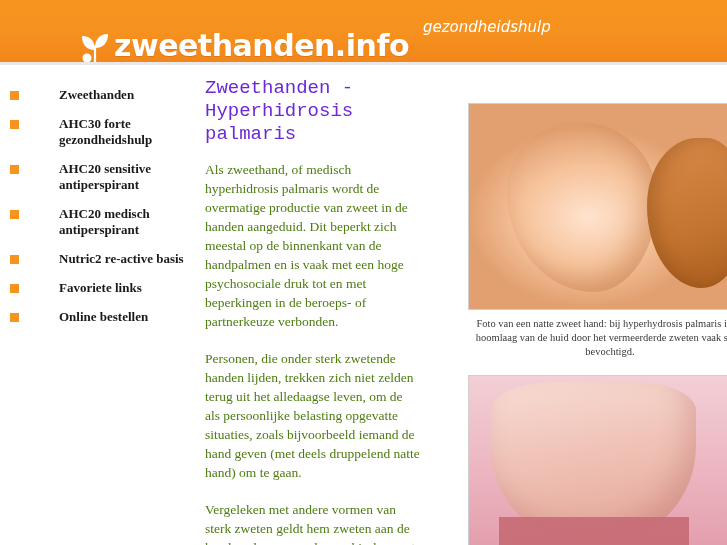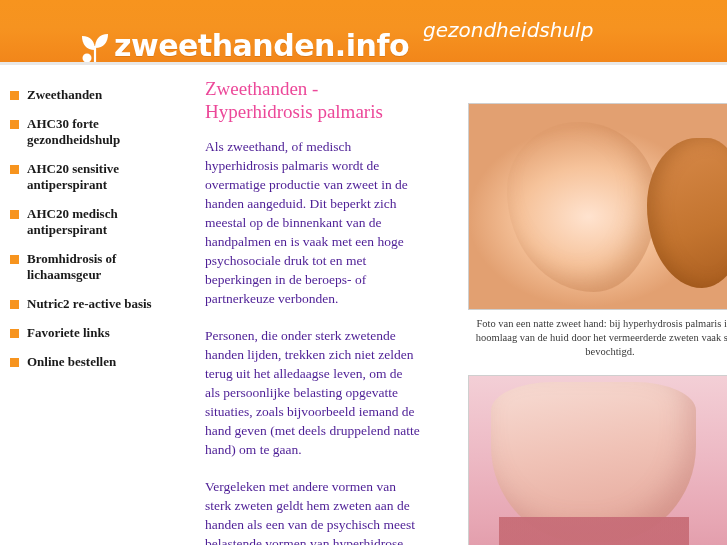--- a/index.html
+++ b/index.html
@@ -53,21 +53,21 @@
     letter-spacing: -0.5px;
     line-height: 44px;
     text-shadow: 0 1px 0 rgba(180,90,10,0.35);
   }
   .tagline {
     position: absolute;
     left: 345px;
     top: 18px;
     font-family: "DejaVu Sans", sans-serif;
     font-style: italic;
-    font-size: 20px;
+    font-size: 15px;
     color: #ffffff;
   }
   .header-bottom-line {
     height: 3px;
     background: #e8e8e8;
   }
 
   
   .content {
     position: relative;
@@ -81,20 +81,21 @@
     top: 0;
     width: 190px;
     padding-top: 22px;
   }
   .nav-item {
     display: flex;
     align-items: flex-start;
     padding: 0 0 0 10px;
     margin-bottom: 13px;
     cursor: pointer;
+    gap: 32px;
   }
   .nav-bullet {
     width: 9px;
     height: 9px;
     background: #f7941e;
     margin-top: 4px;
     margin-right: 8px;
     flex: 0 0 auto;
   }
   .nav-label {
@@ -108,31 +109,31 @@
   
   .main {
     position: absolute;
     left: 205px;
     top: 0;
     width: 215px;
     padding-top: 12px;
   }
   .main h1 {
     margin: 0 0 14px 0;
-    font-family: Liberation Serif, serif;
+    font-family: Liberation Mono, monospace;
     font-size: 19px;
     font-weight: normal;
-    color: #ec4899;
+    color: #6d28d9;
     line-height: 23px;
   }
   .main p {
     margin: 0 0 18px 0;
     font-family: "Liberation Serif", serif;
     font-size: 13.5px;
-    color: #4c1d95;
+    color: #4d7c0f;
     line-height: 19px;
     text-align: left;
   }
 
   
   .figures {
     position: absolute;
     left: 428px;
     top: 22px;
     width: 286px;
@@ -242,24 +243,20 @@
       <div class="nav-item">
         <span class="nav-bullet"></span>
         <span class="nav-label">AHC20 sensitive antiperspirant</span>
       </div>
       <div class="nav-item">
         <span class="nav-bullet"></span>
         <span class="nav-label">AHC20 medisch antiperspirant</span>
       </div>
       <div class="nav-item">
         <span class="nav-bullet"></span>
-        <span class="nav-label">Bromhidrosis of lichaamsgeur</span>
-      </div>
-      <div class="nav-item">
-        <span class="nav-bullet"></span>
         <span class="nav-label">Nutric2 re-active basis</span>
       </div>
       <div class="nav-item">
         <span class="nav-bullet"></span>
         <span class="nav-label">Favoriete links</span>
       </div>
       <div class="nav-item">
         <span class="nav-bullet"></span>
         <span class="nav-label">Online bestellen</span>
       </div>

